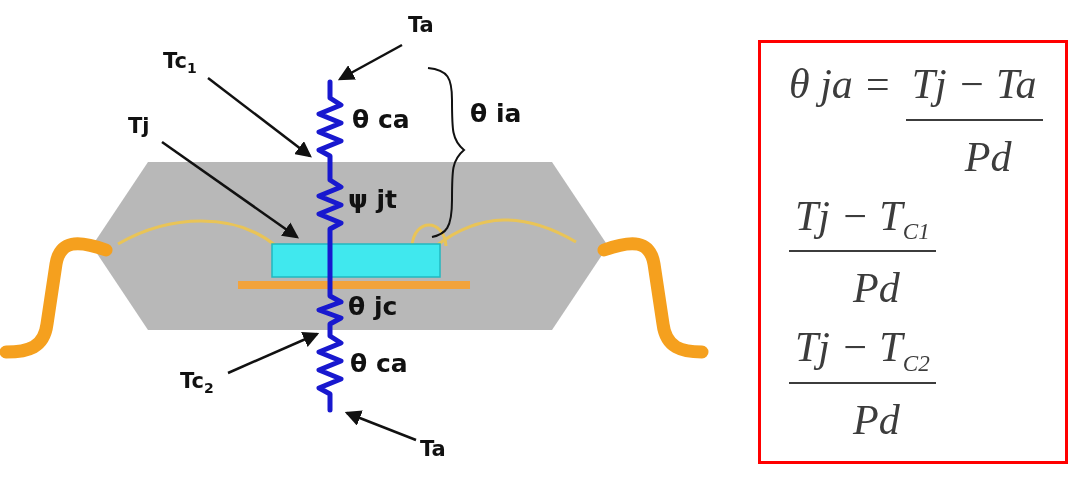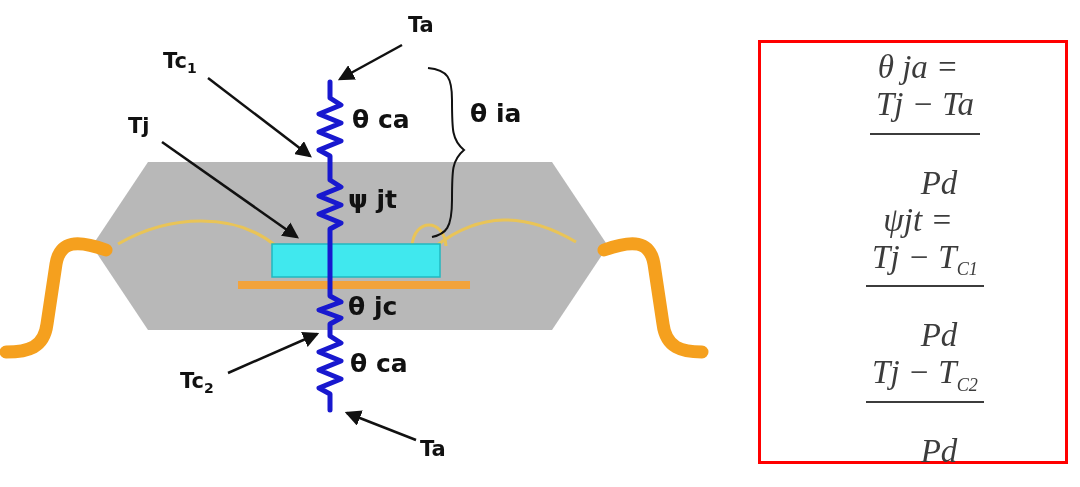--- a/index.html
+++ b/index.html
@@ -30,31 +30,29 @@
     box-sizing: border-box;
     border: 3px solid #ff0000;
     background: #ffffff;
     display: flex;
     flex-direction: column;
     justify-content: space-evenly;
     padding: 6px 4px 6px 28px;
   }
   .eq-row {
     display: flex;
-    align-items: center;
     font-family: "Liberation Serif", serif;
     font-style: italic;
-    font-size: 33px;
+    font-size: 42px;
     color: #3c3c3c;
-    flex-direction: column;
   }
   .eq-lhs { margin-right: 14px; white-space: pre; }
-  .frac { display: inline-flex; flex-direction: column; align-items: center; gap: 28px; }
+  .frac { display: inline-flex; flex-direction: column; align-items: center; }
   .num { padding: 0 6px 5px 6px; border-bottom: 2px solid #3c3c3c; }
-  .den { padding-top: 2px; margin-left: 28px; }
+  .den { padding-top: 12px; margin-left: 28px; }
   sub.eq-sub { font-size: 0.55em; font-style: italic; margin-top: 25px; }
 </style>
 </head>
 <body>
 
 <div class="stage">
 
   
   <svg width="720" height="487" viewBox="0 0 720 487">
     <defs>
@@ -116,21 +114,20 @@
 
     <div class="eq-row">
       <span class="eq-lhs">θ ja =</span>
       <span class="frac">
         <span class="num"><span>Tj − Ta</span><sub class="eq-sub"></sub></span>
         <span class="den">Pd</span>
       </span>
     </div>
 
     <div class="eq-row">
-      <span class="eq-lhs">ψjt =</span>
       <span class="frac">
         <span class="num"><span>Tj − T</span><sub class="eq-sub">C1</sub></span>
         <span class="den">Pd</span>
       </span>
     </div>
 
     <div class="eq-row">
       <span class="frac">
         <span class="num"><span>Tj − T</span><sub class="eq-sub">C2</sub></span>
         <span class="den">Pd</span>

